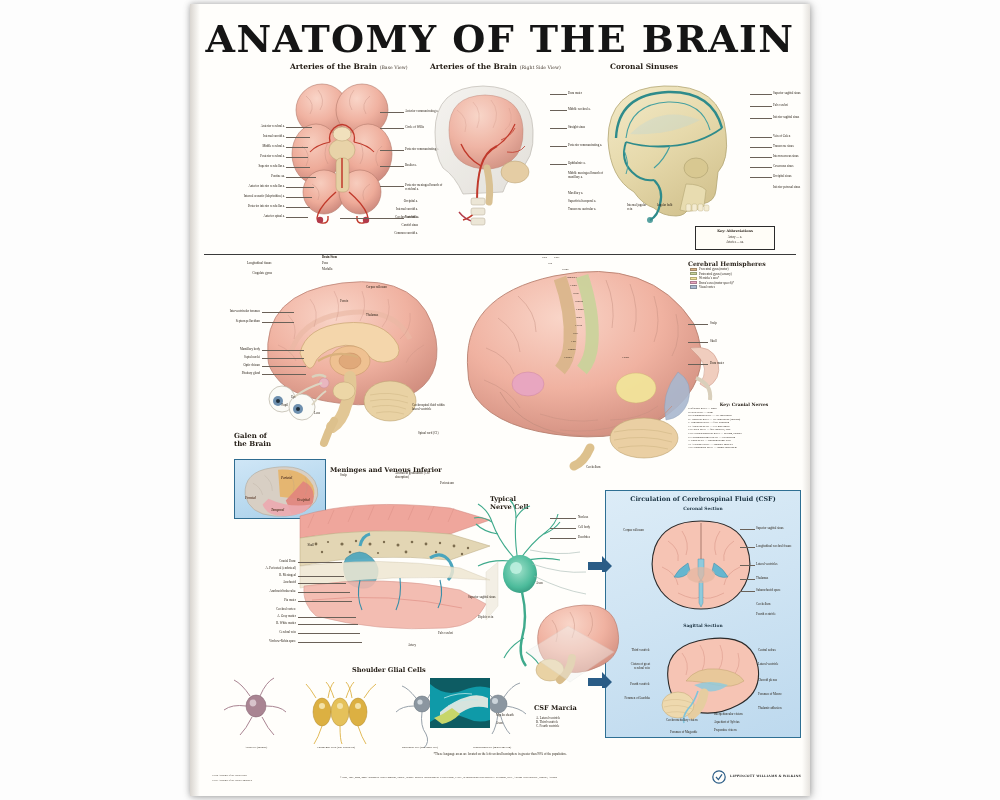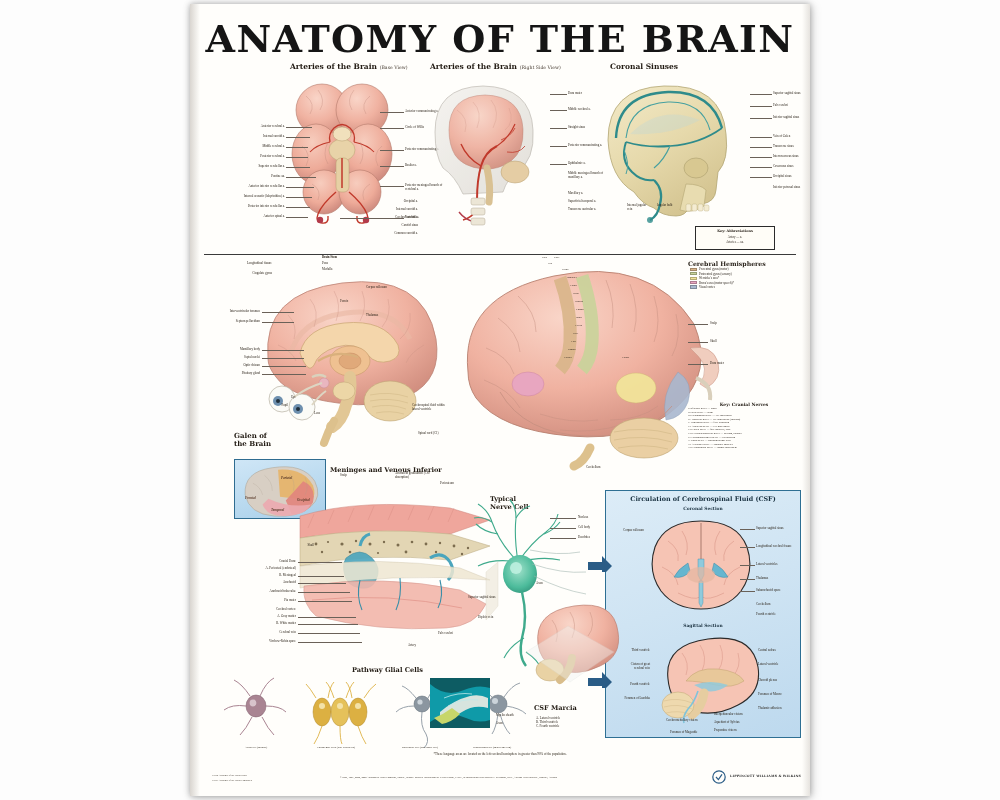--- a/index.html
+++ b/index.html
@@ -847,21 +847,21 @@
         <path d="M32 20 q8 10 4 22"></path>
           <path d="M50 12 q8 12 2 26"></path>
           <path d="M70 12 q6 14 -2 24"></path>
       </g>
       <ellipse cx="30" cy="70" rx="14" ry="11" fill="#e9d2a4" stroke="#bda573" stroke-width=".5"></ellipse>
       <path d="M52 58 q-2 14 -12 22" stroke="#d9bd8b" stroke-width="8" fill="none" stroke-linecap="round"></path>
 
       <path d="M6 52 l42 -26 l46 26 l-44 30 z" fill="#f2f4f2" opacity=".42" stroke="#cfd5d2" stroke-width=".5"></path>
     </svg>
 
-    <div class="sec-head" style="left:162px; top:662px; font-size:6.6px;">Pathway Glial Cells</div>
+    <div class="sec-head" style="left:162px; top:662px; font-size:6.6px;">Shoulder Glial Cells</div>
 
     <svg style="position:absolute;left:26px;top:668px;width:330px;height:78px;" viewBox="0 0 330 78">
 
       <g>
         <ellipse cx="40" cy="34" rx="10" ry="11" fill="#a98492" stroke="#7d5a68" stroke-width=".5"></ellipse>
         <circle cx="37" cy="31" r="3.4" fill="#d8c3cb"></circle>
         <g stroke="#a98492" stroke-width="1" fill="none">
           <path d="M34 24 q-8 -12 -16 -16"></path>
             <path d="M44 24 q6 -14 14 -18"></path>
           <path d="M30 34 q-14 -2 -22 4"></path>

